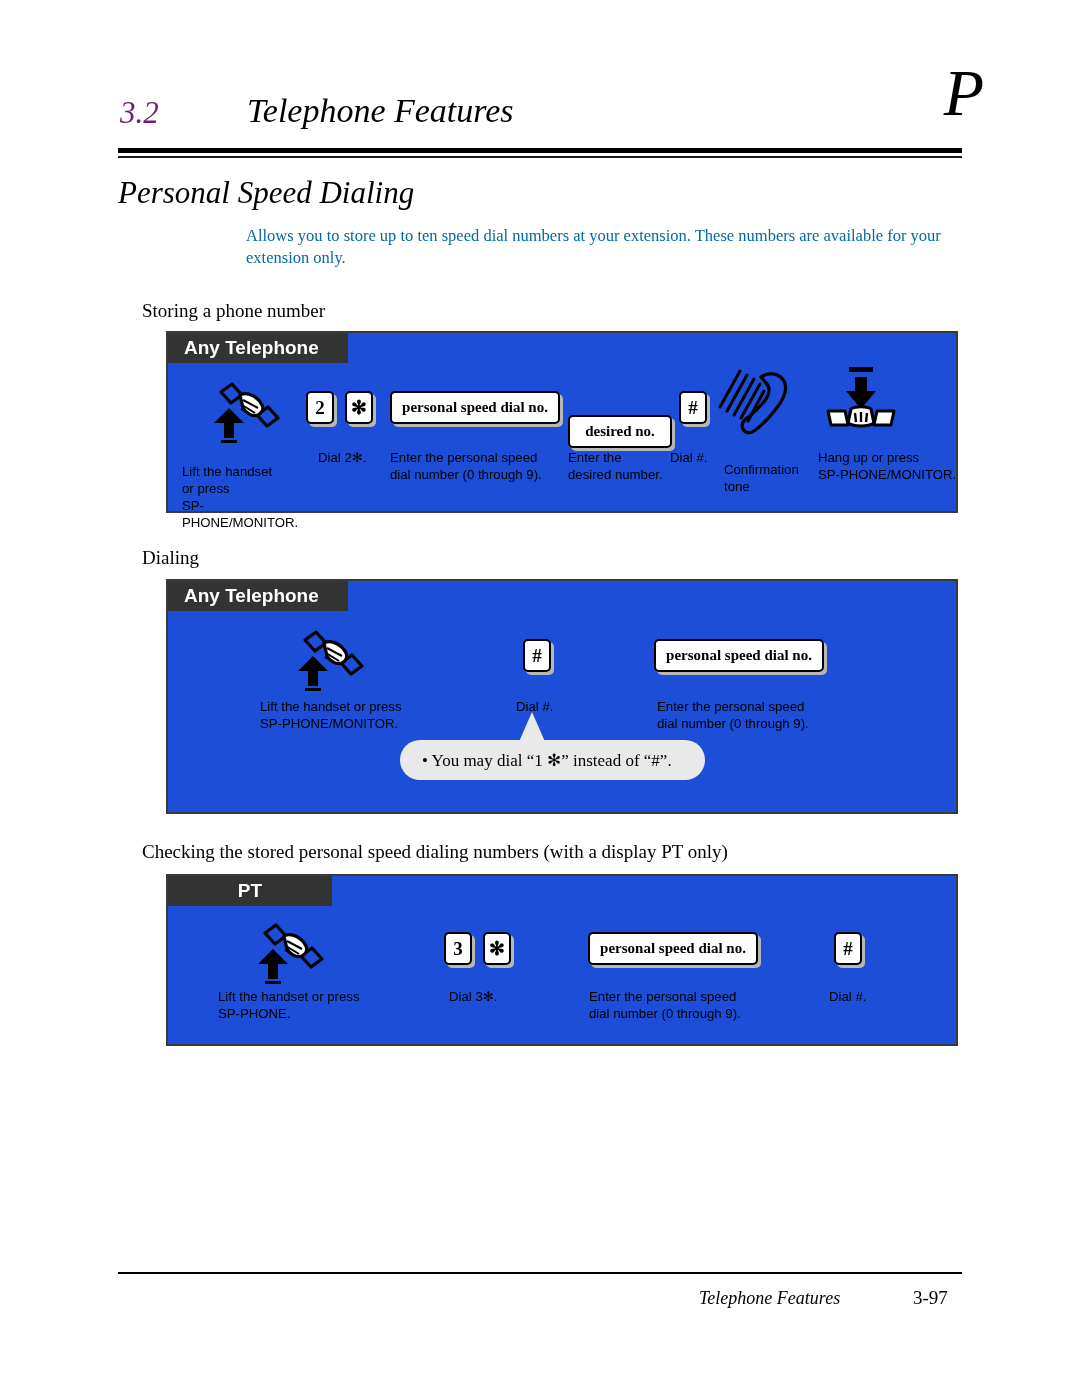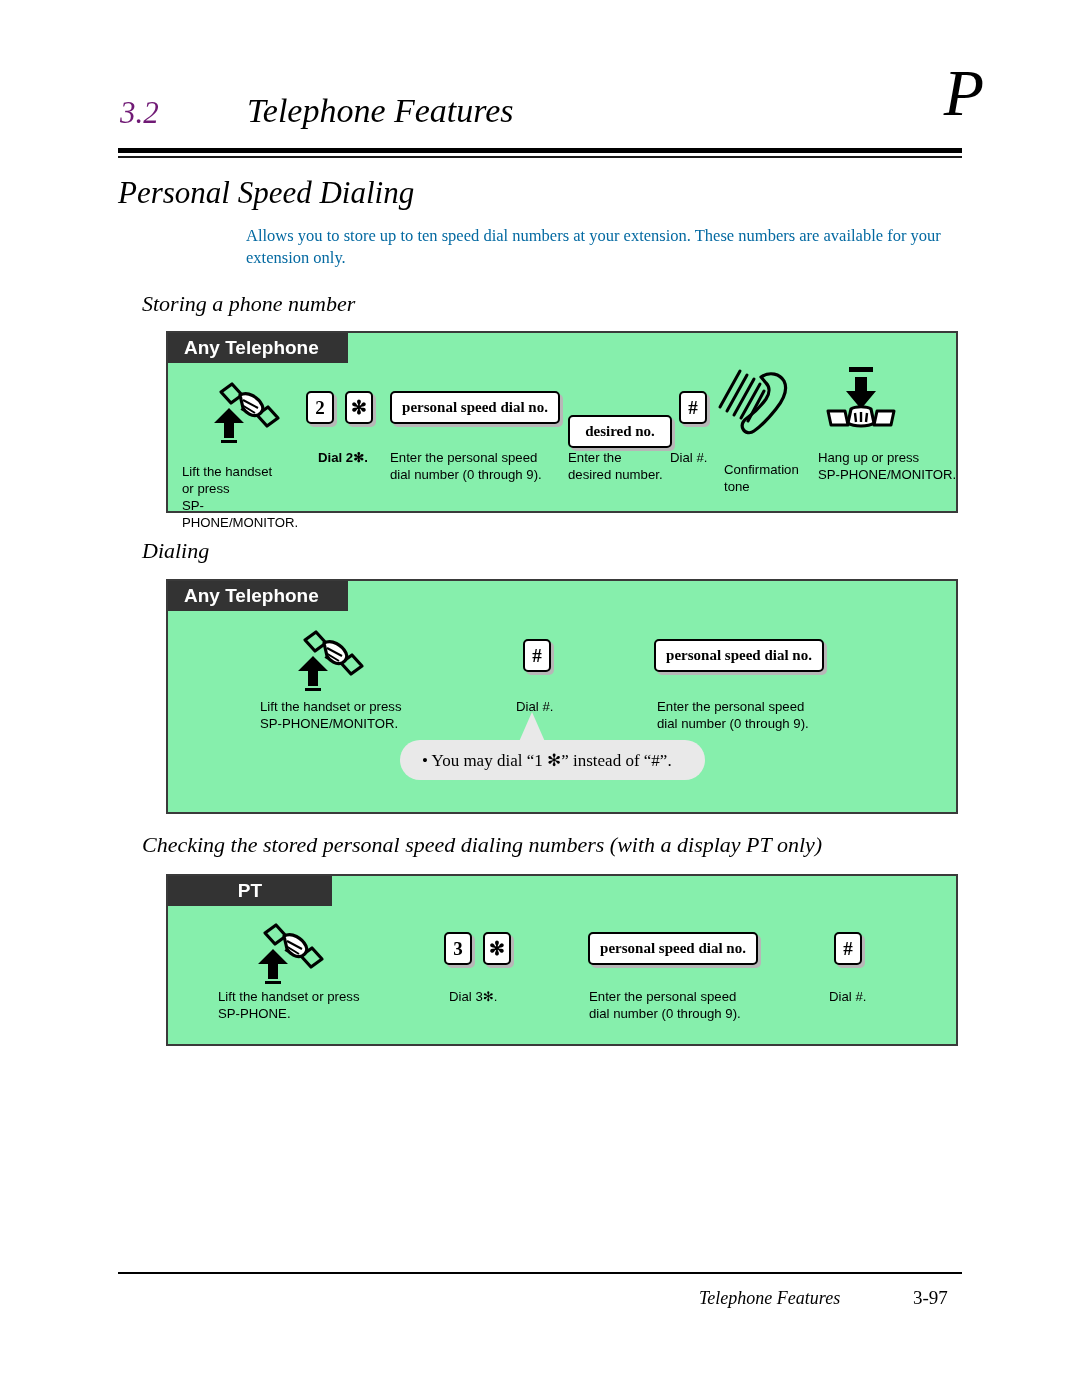--- a/index.html
+++ b/index.html
@@ -49,31 +49,31 @@
   #intro {
     position:absolute; left:246px; top:225px; width:700px;
     font-family:"Liberation Serif", serif;
     font-size:16.5px; line-height:1.35; color:#0369a1;
   }
 
   
   .subhead {
     position:absolute;
     font-family:"Liberation Serif", serif;
-    font-style:italic; font-size:22px; color:#000;
+    font-size:19px; color:#000;margin-top:9px;
   }
   #sub-store { left:142px; top:291px; }
   #sub-dial  { left:142px; top:538px; }
   #sub-check { left:142px; top:832px; }
 
   
   .procbox {
     position:absolute;
     border:2px solid #3a3a3a;
-    background:#86efac;
+    background:#1d4ed8;
   }
   .proctab {
     position:absolute; left:0px; top:0px;
     height:30px;
     background:#333333;
     color:#ffffff;
     font-family:"Liberation Sans", sans-serif;
     font-weight:bold; font-size:19px;
     display:flex; align-items:center;
   }
@@ -174,21 +174,21 @@
       </g>
       <rect x="19" y="59" width="16" height="3" fill="#000"></rect>
     </svg>
   </div>
   <div class="steplbl" style="left:14px; top:130px; width:130px;">Lift the handset
 or press
 SP-PHONE/MONITOR.</div>
 
   <div class="key sm" style="left:138px; top:58px;">2</div>
   <div class="key sm" style="left:177px; top:58px;">✻</div>
-  <div class="steplbl" style="left:150px; top:116px; width:100px;font-weight:bold;">Dial 2✻.</div>
+  <div class="steplbl" style="left:150px; top:116px; width:100px;">Dial 2✻.</div>
 
   <div class="key wide" style="left:222px; top:58px; width:170px;">personal speed dial no.</div>
   <div class="steplbl" style="left:222px; top:116px; width:180px;">Enter the personal speed
 dial number (0 through 9).</div>
 
   <div class="key wide" style="left:400px; top:58px; width:104px;margin-top:24px;">desired no.</div>
   <div class="steplbl" style="left:400px; top:116px; width:100px;">Enter the
 desired number.</div>
 
   <div class="key sm" style="left:511px; top:58px;">#</div>

